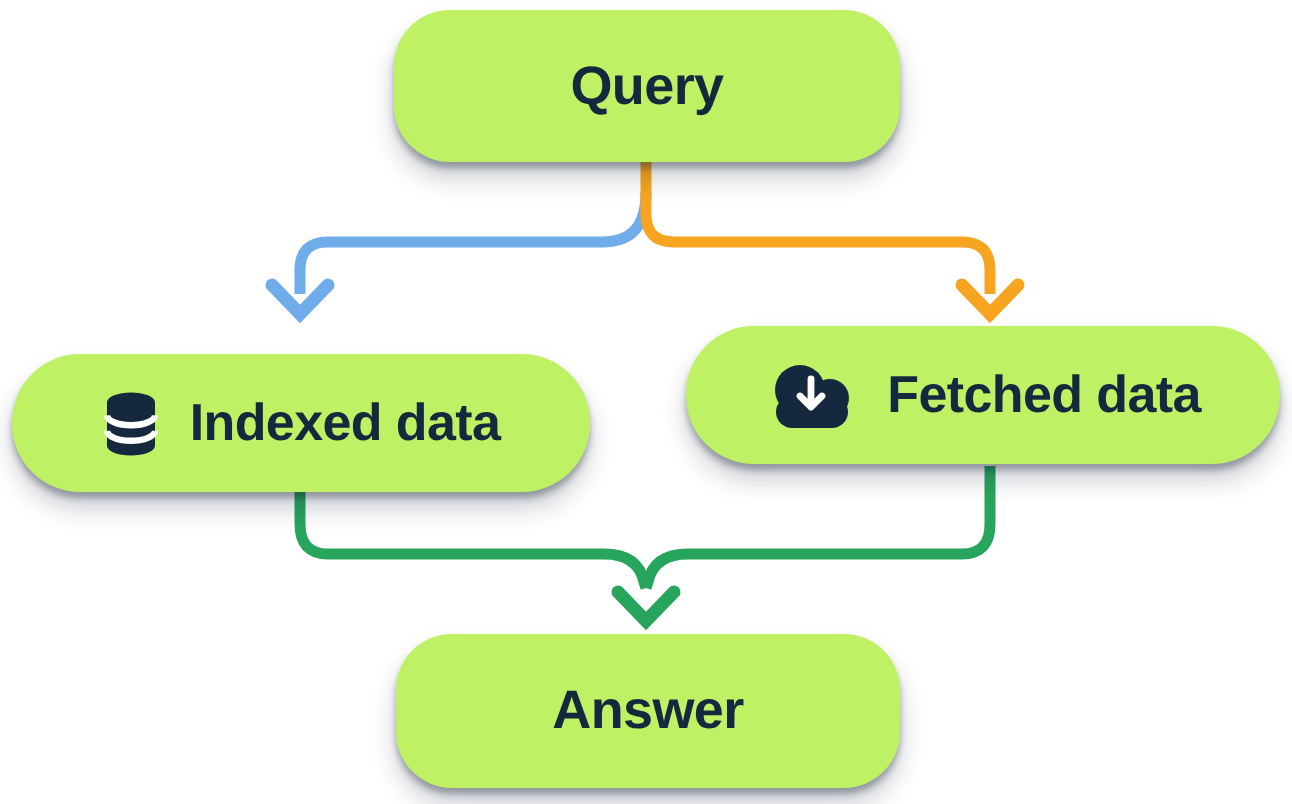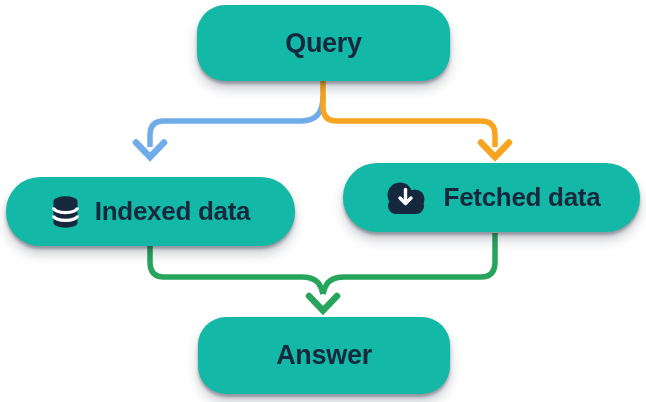--- a/index.html
+++ b/index.html
@@ -6,21 +6,21 @@
   .canvas{
     position:relative;
     width:646px;height:402px;
     background:#ffffff;
     font-family:"Liberation Sans", sans-serif;
     overflow:hidden;
   }
   .edges{position:absolute;left:0;top:0;z-index:0;}
   .node{
     position:absolute;
-    background:#14b8a6;
+    background:#bef264;
     box-shadow:0 3px 3px rgba(18,28,48,0.32), 0 8px 12px rgba(18,28,48,0.22);
     display:flex;align-items:center;justify-content:center;
     z-index:1;
     box-sizing:border-box;
     gap:15px;
   }
   .node .label{
     color:#16283E;
     font-weight:700;
     font-size:26px;

